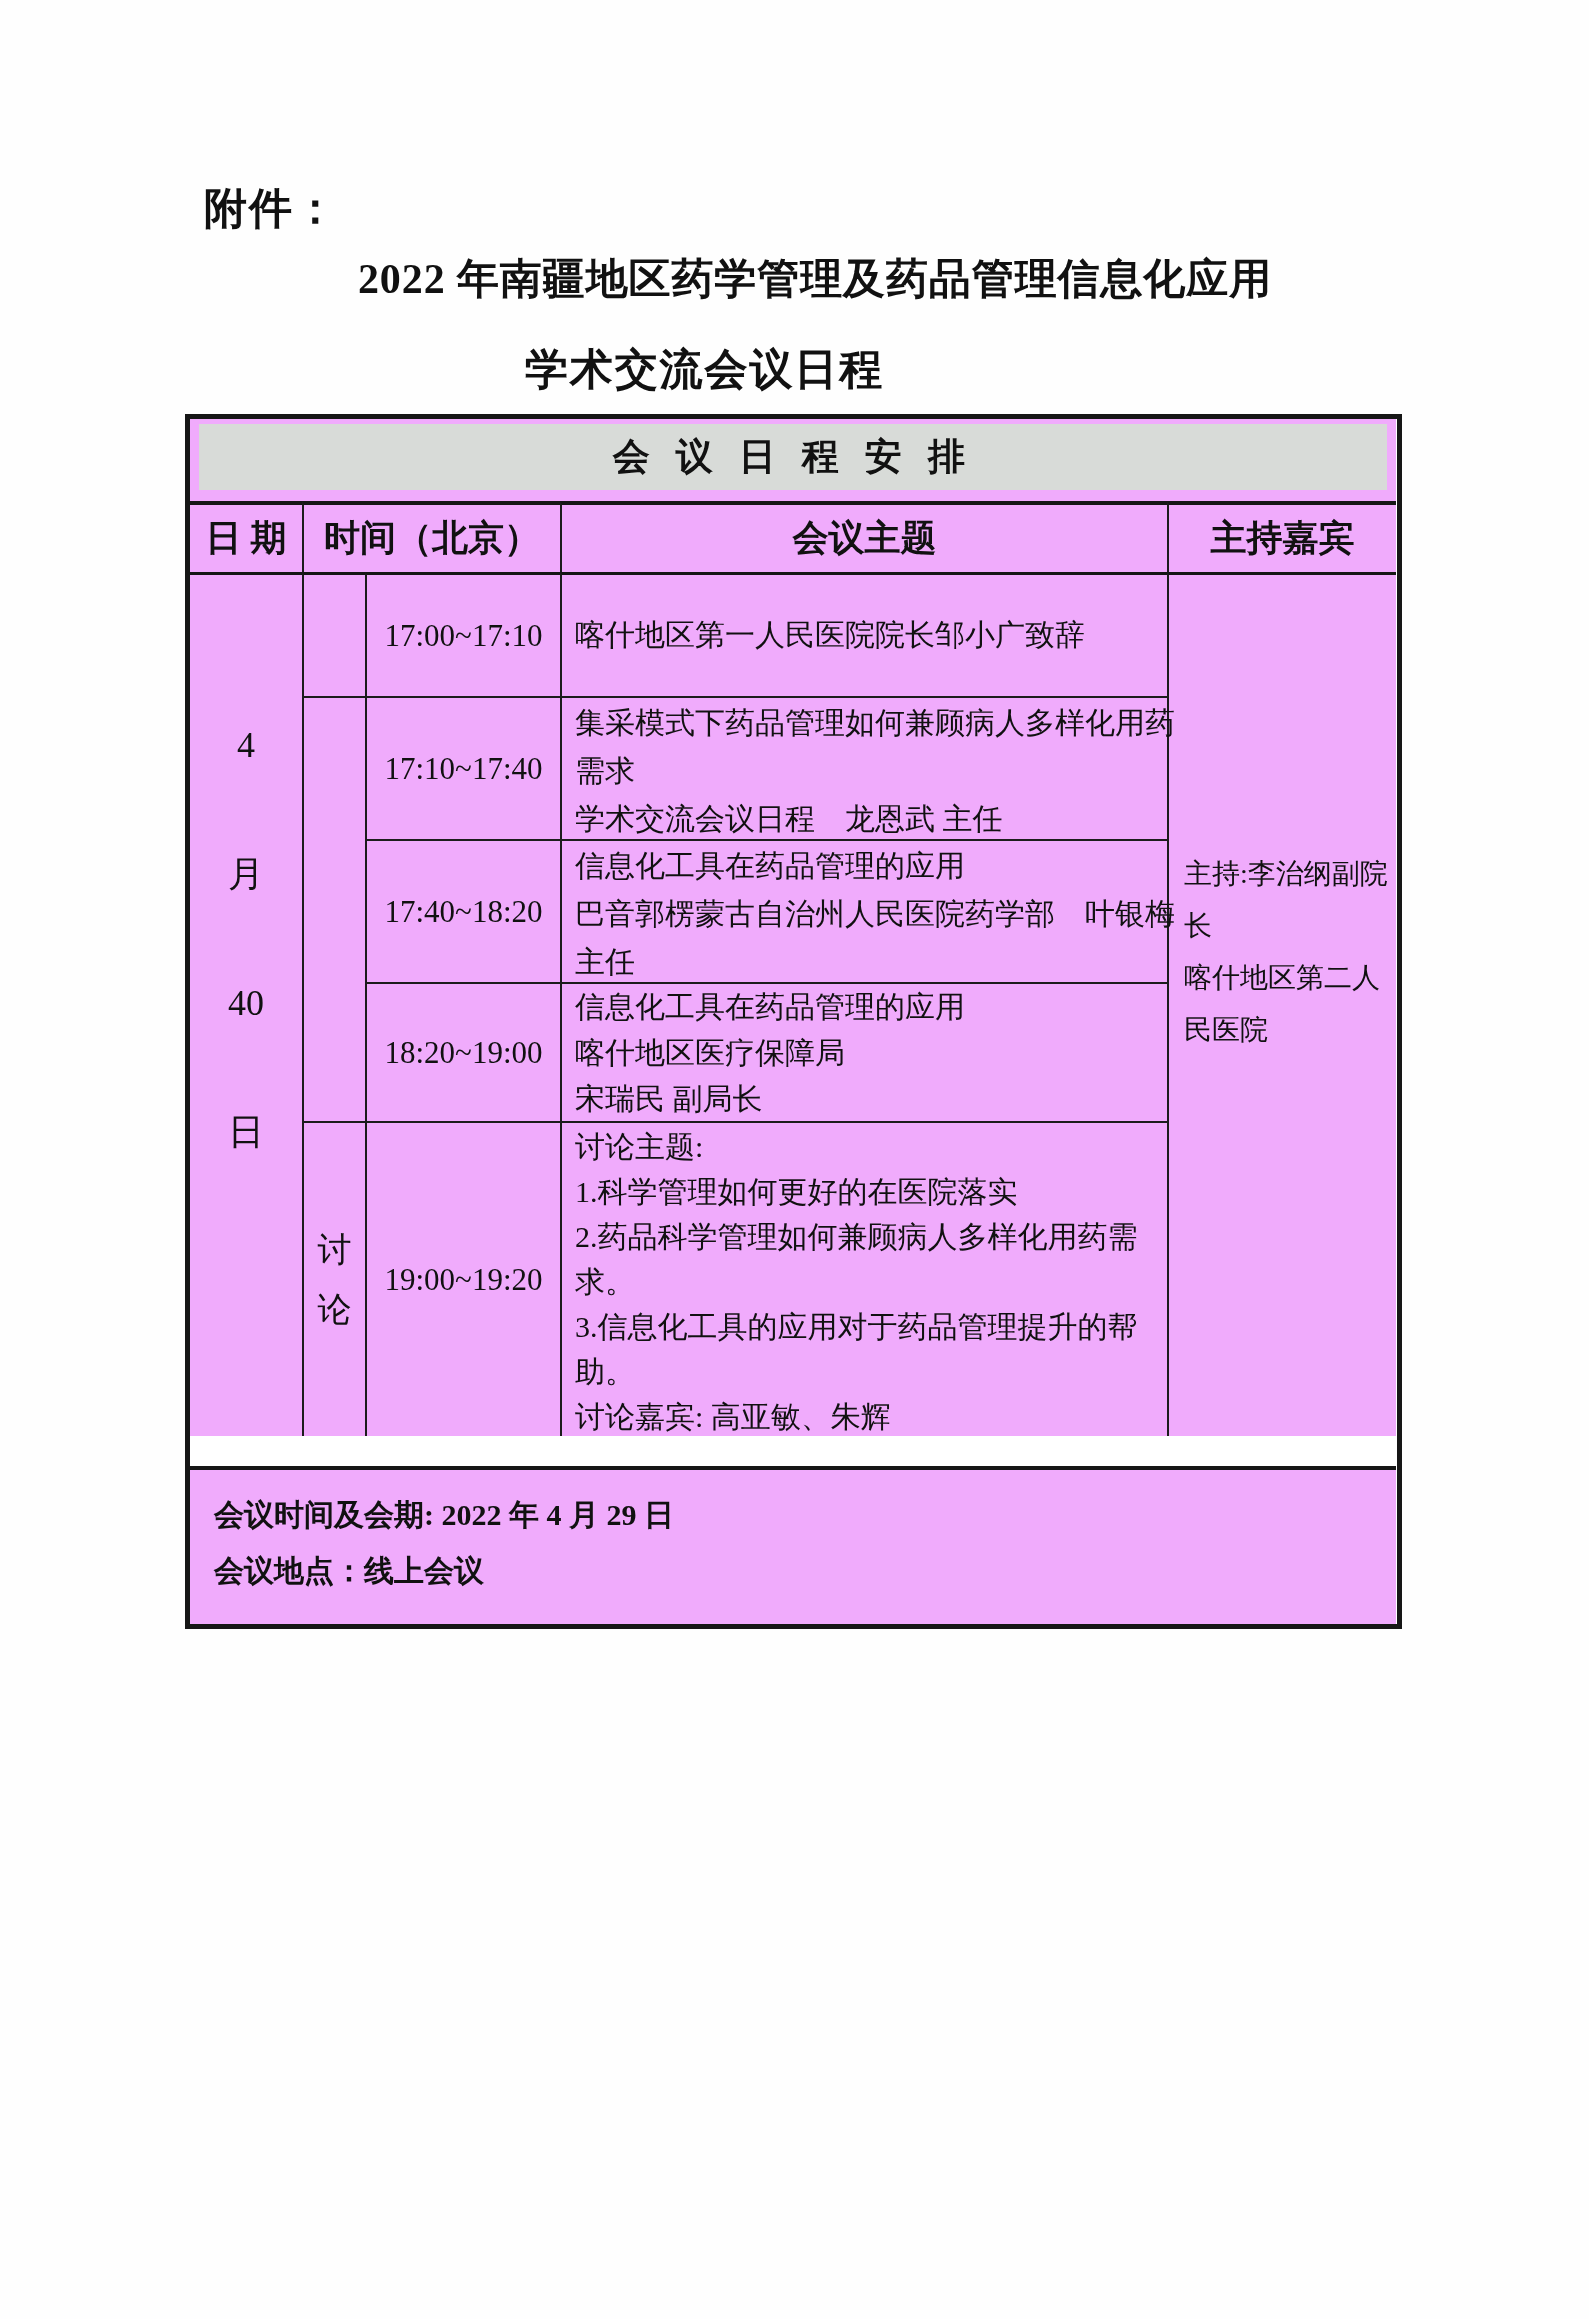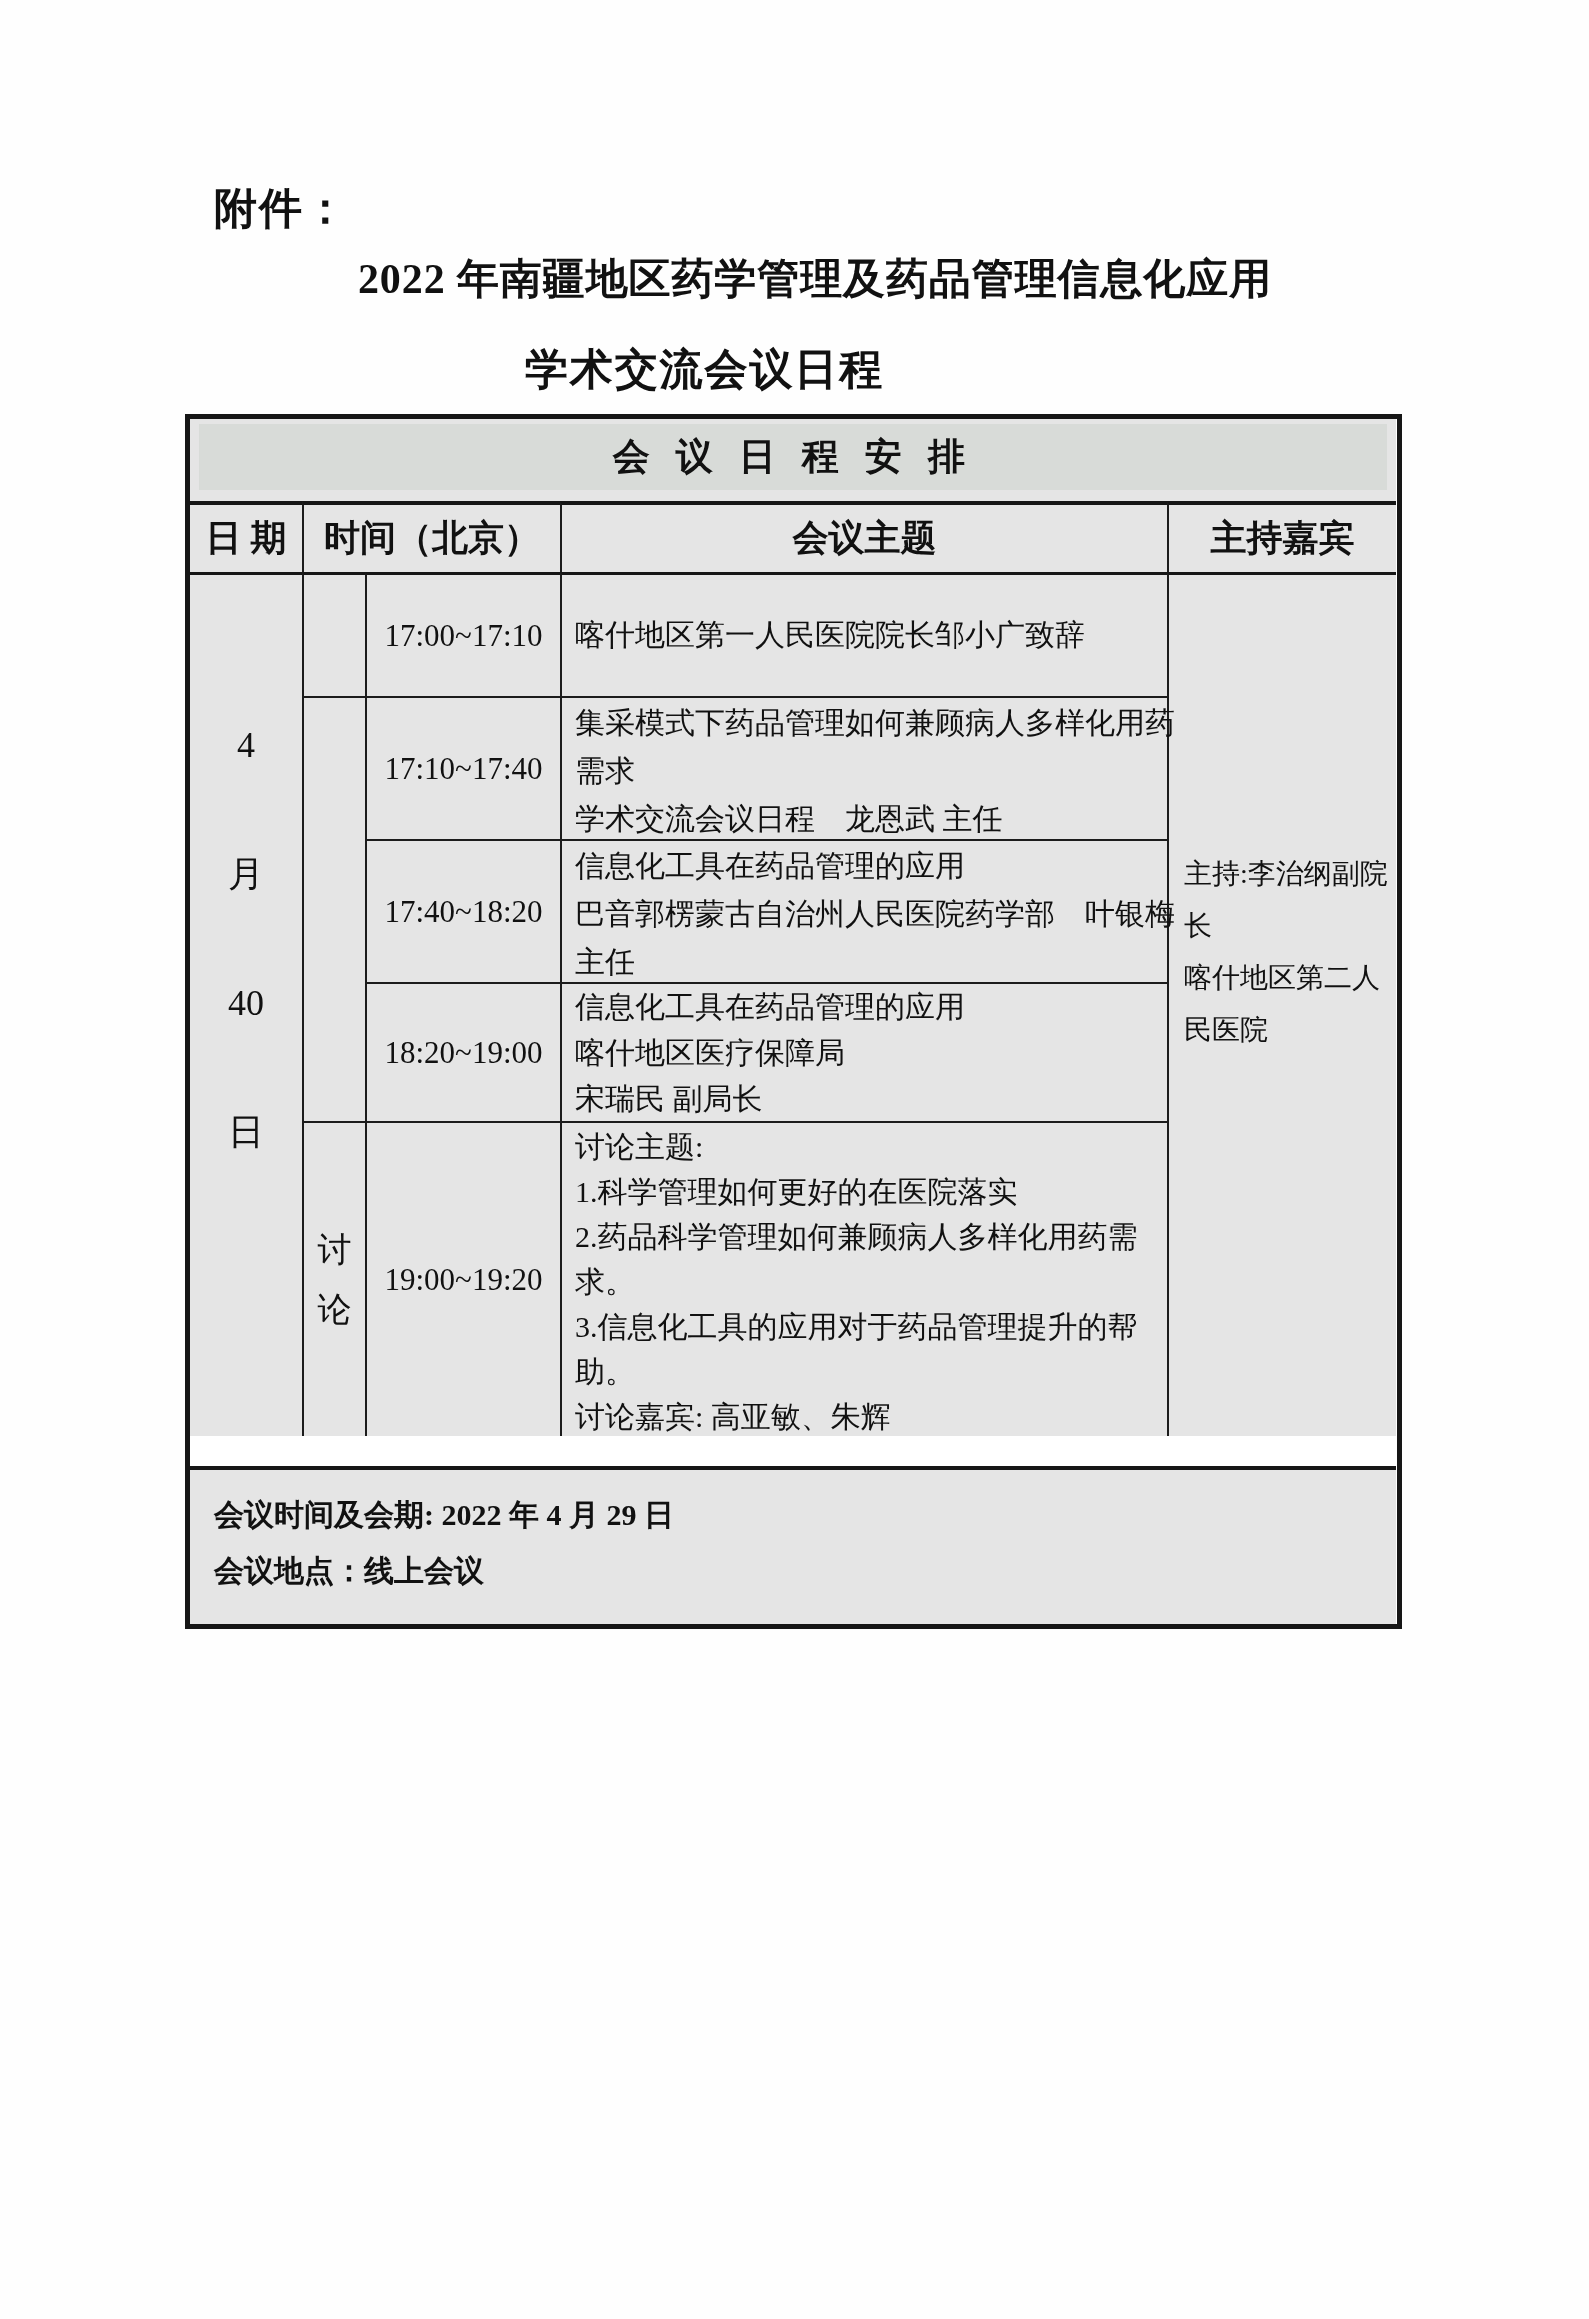--- a/index.html
+++ b/index.html
@@ -7,42 +7,42 @@
   body {
     width: 1589px; height: 2320px;
     position: relative;
     font-family: "Liberation Serif", serif;
     color: #111;
     overflow: hidden;
   }
   .page { width: 1589px; height: 2320px; background: #fefefe; }
 
   .attachment {
-    position: absolute; left: 214px; top: 180px;
+    position: absolute; left: 204px; top: 180px;
     font-size: 43px; font-weight: 700; letter-spacing: 1.9px;
   }
   .title-line1 {
     position: absolute; left: 0; top: 251px; width: 1630px;
     text-align: center; font-size: 42px; font-weight: 700; letter-spacing: 0.9px;
   }
   .title-line2 {
     position: absolute; left: -90px; top: 341px; width: 1589px;
     text-align: center; font-size: 43px; font-weight: 700; letter-spacing: 1.9px;
   }
 
   .schedule-table {
     position: absolute; left: 185px; top: 414px;
     width: 1217px;
     display: grid;
     grid-template-columns: 112px 63px 195px 607px 229px;
     grid-template-rows: 82px 71px 124px 143px 143px 139px 315px 188px;
     border: 5.6px solid #161616;
     background: #ffffff;
   }
-  .cell { background: #e5e5e5; position: relative; }
+  .cell { background: #f0abfc; position: relative; }
   .bl  { border-left: 2.8px solid #1c1c1c; }
   .bt  { border-top: 2.8px solid #1c1c1c; }
   .bt4 { border-top: 3.7px solid #161616; }
   .bt5 { border-top: 4.7px solid #161616; }
 
   
   .band-cell { grid-area: 1 / 1 / 2 / 6; padding: 4.7px 9.4px 11.2px 9.4px; display: flex; }
   .band-inner {
     flex: 1; background: #d8dbd8;
     display: flex; align-items: center; justify-content: center;

